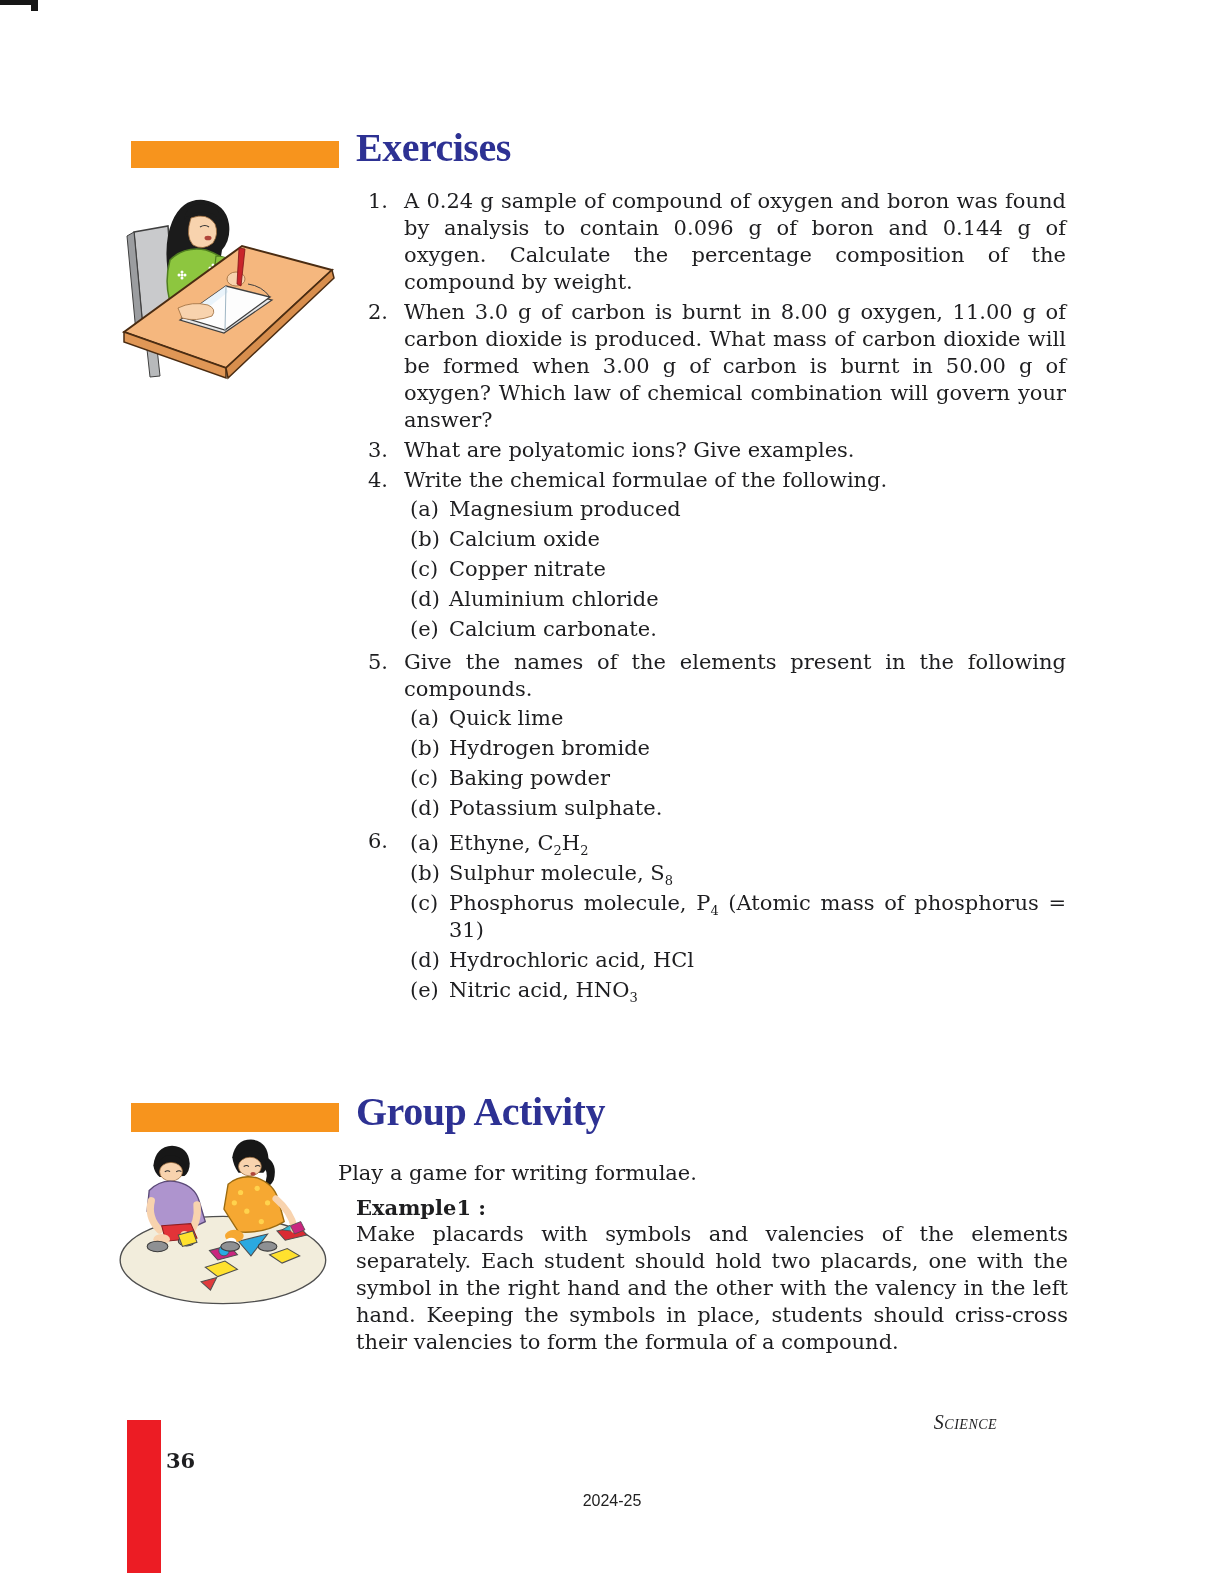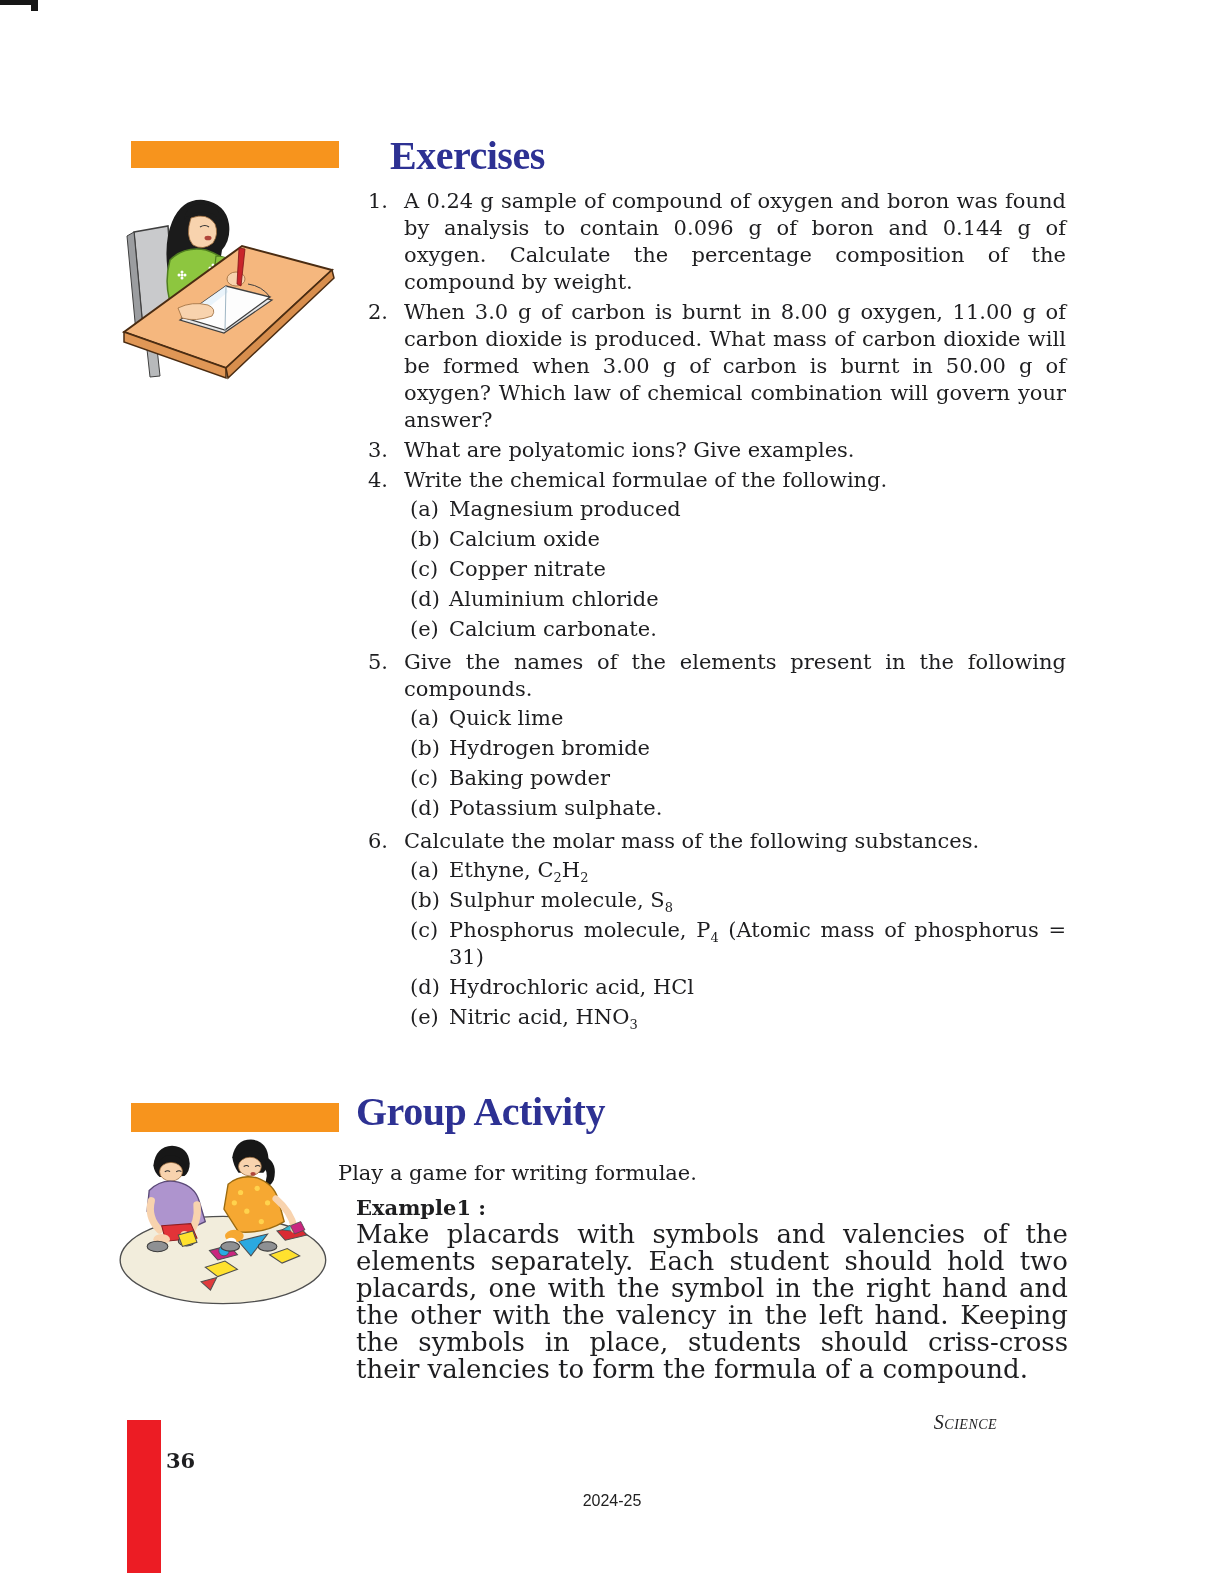--- a/index.html
+++ b/index.html
@@ -15,21 +15,21 @@
   .cm-v { position:absolute; left:31px; top:0; width:7px; height:11px; background:#161616; }
 
   .banner { position:absolute; background:var(--banner-orange,#F7941D); }
   .banner-1 { left:131px; top:141px; width:208px; height:27px; }
   .banner-2 { left:131px; top:1103px; width:208px; height:29px; }
 
   .section-title {
     position:absolute; font-family:"Liberation Serif", serif; font-weight:bold;
     font-size:40px; line-height:44px; color:var(--heading-blue,#2D3193); letter-spacing:-0.5px;
   }
-  .title-1 { left:356px; top:134px;margin-left:34px; }
+  .title-1 { left:356px; top:126px; }
   .title-2 { left:356px; top:1090px; }
 
   .illus { position:absolute; }
   .illus-1 { left:112px; top:180px; width:228px; height:200px; }
   .illus-2 { left:116px; top:1134px; width:218px; height:172px; }
 
   
   .ex-list { position:absolute; left:368px; top:188px; width:698px; }
   .ex-item { display:flex; margin-bottom:3px; }
   .ex-num { width:26px; margin-right:10px; font-size:21px; line-height:27px; }
@@ -38,21 +38,21 @@
   .ex-sublist { margin-left:6px; margin-top:2px; }
   .ex-subitem { display:flex; margin-bottom:3px; }
   .sub-label { width:30px; margin-right:9px; font-size:21px; line-height:27px; }
   .sub-text { flex:1; font-size:21px; line-height:27px; text-align:justify; }
   sub.chem-sub { font-size:13px; line-height:0; }
 
   
   .ga-intro { position:absolute; left:338px; top:1160px; width:712px; font-size:21px; line-height:27px; }
   .ga-example { position:absolute; left:356px; top:1194px; width:712px; display:flex;flex-direction:column; }
   .ga-label { width:154px; font-weight:bold; font-size:21px; line-height:27px; }
-  .ga-text { flex:1; font-size:26px; line-height:27px; text-align:justify; }
+  .ga-text { flex:1; font-size:21px; line-height:27px; text-align:justify; }
 
   
   .page-num { position:absolute; left:166px; top:1448px; font-size:21px; font-weight:bold; }
   .footer-right {
     position:absolute; left:865px; top:1411px; width:201px; text-align:center;
     font-family:"Liberation Serif", serif; font-style:italic; font-variant:small-caps;
     font-size:20px; letter-spacing:0.5px;
   }
   .red-bar { position:absolute; left:127px; top:1420px; width:34px; height:153px; background:var(--footer-red,#EC1C24); }
   .year { position:absolute; left:0; top:1492px; width:100%; text-align:center; font-family:"Liberation Sans", sans-serif; font-size:16px; color:#222; }
@@ -178,21 +178,20 @@
             <div class="ex-subitem">
               <div class="sub-label">(d)</div>
               <div class="sub-text">Potassium sulphate.</div>
             </div>
           </div>
         </div>
       </div>
       <div class="ex-item">
         <div class="ex-num">6.</div>
         <div class="ex-body">
-          <div class="ex-text">Calculate the molar mass of the following substances.</div>
           <div class="ex-sublist">
             <div class="ex-subitem">
               <div class="sub-label">(a)</div>
               <div class="sub-text">Ethyne, C<sub class="chem-sub">2</sub>H<sub class="chem-sub">2</sub></div>
             </div>
             <div class="ex-subitem">
               <div class="sub-label">(b)</div>
               <div class="sub-text">Sulphur molecule, S<sub class="chem-sub">8</sub></div>
             </div>
             <div class="ex-subitem">

